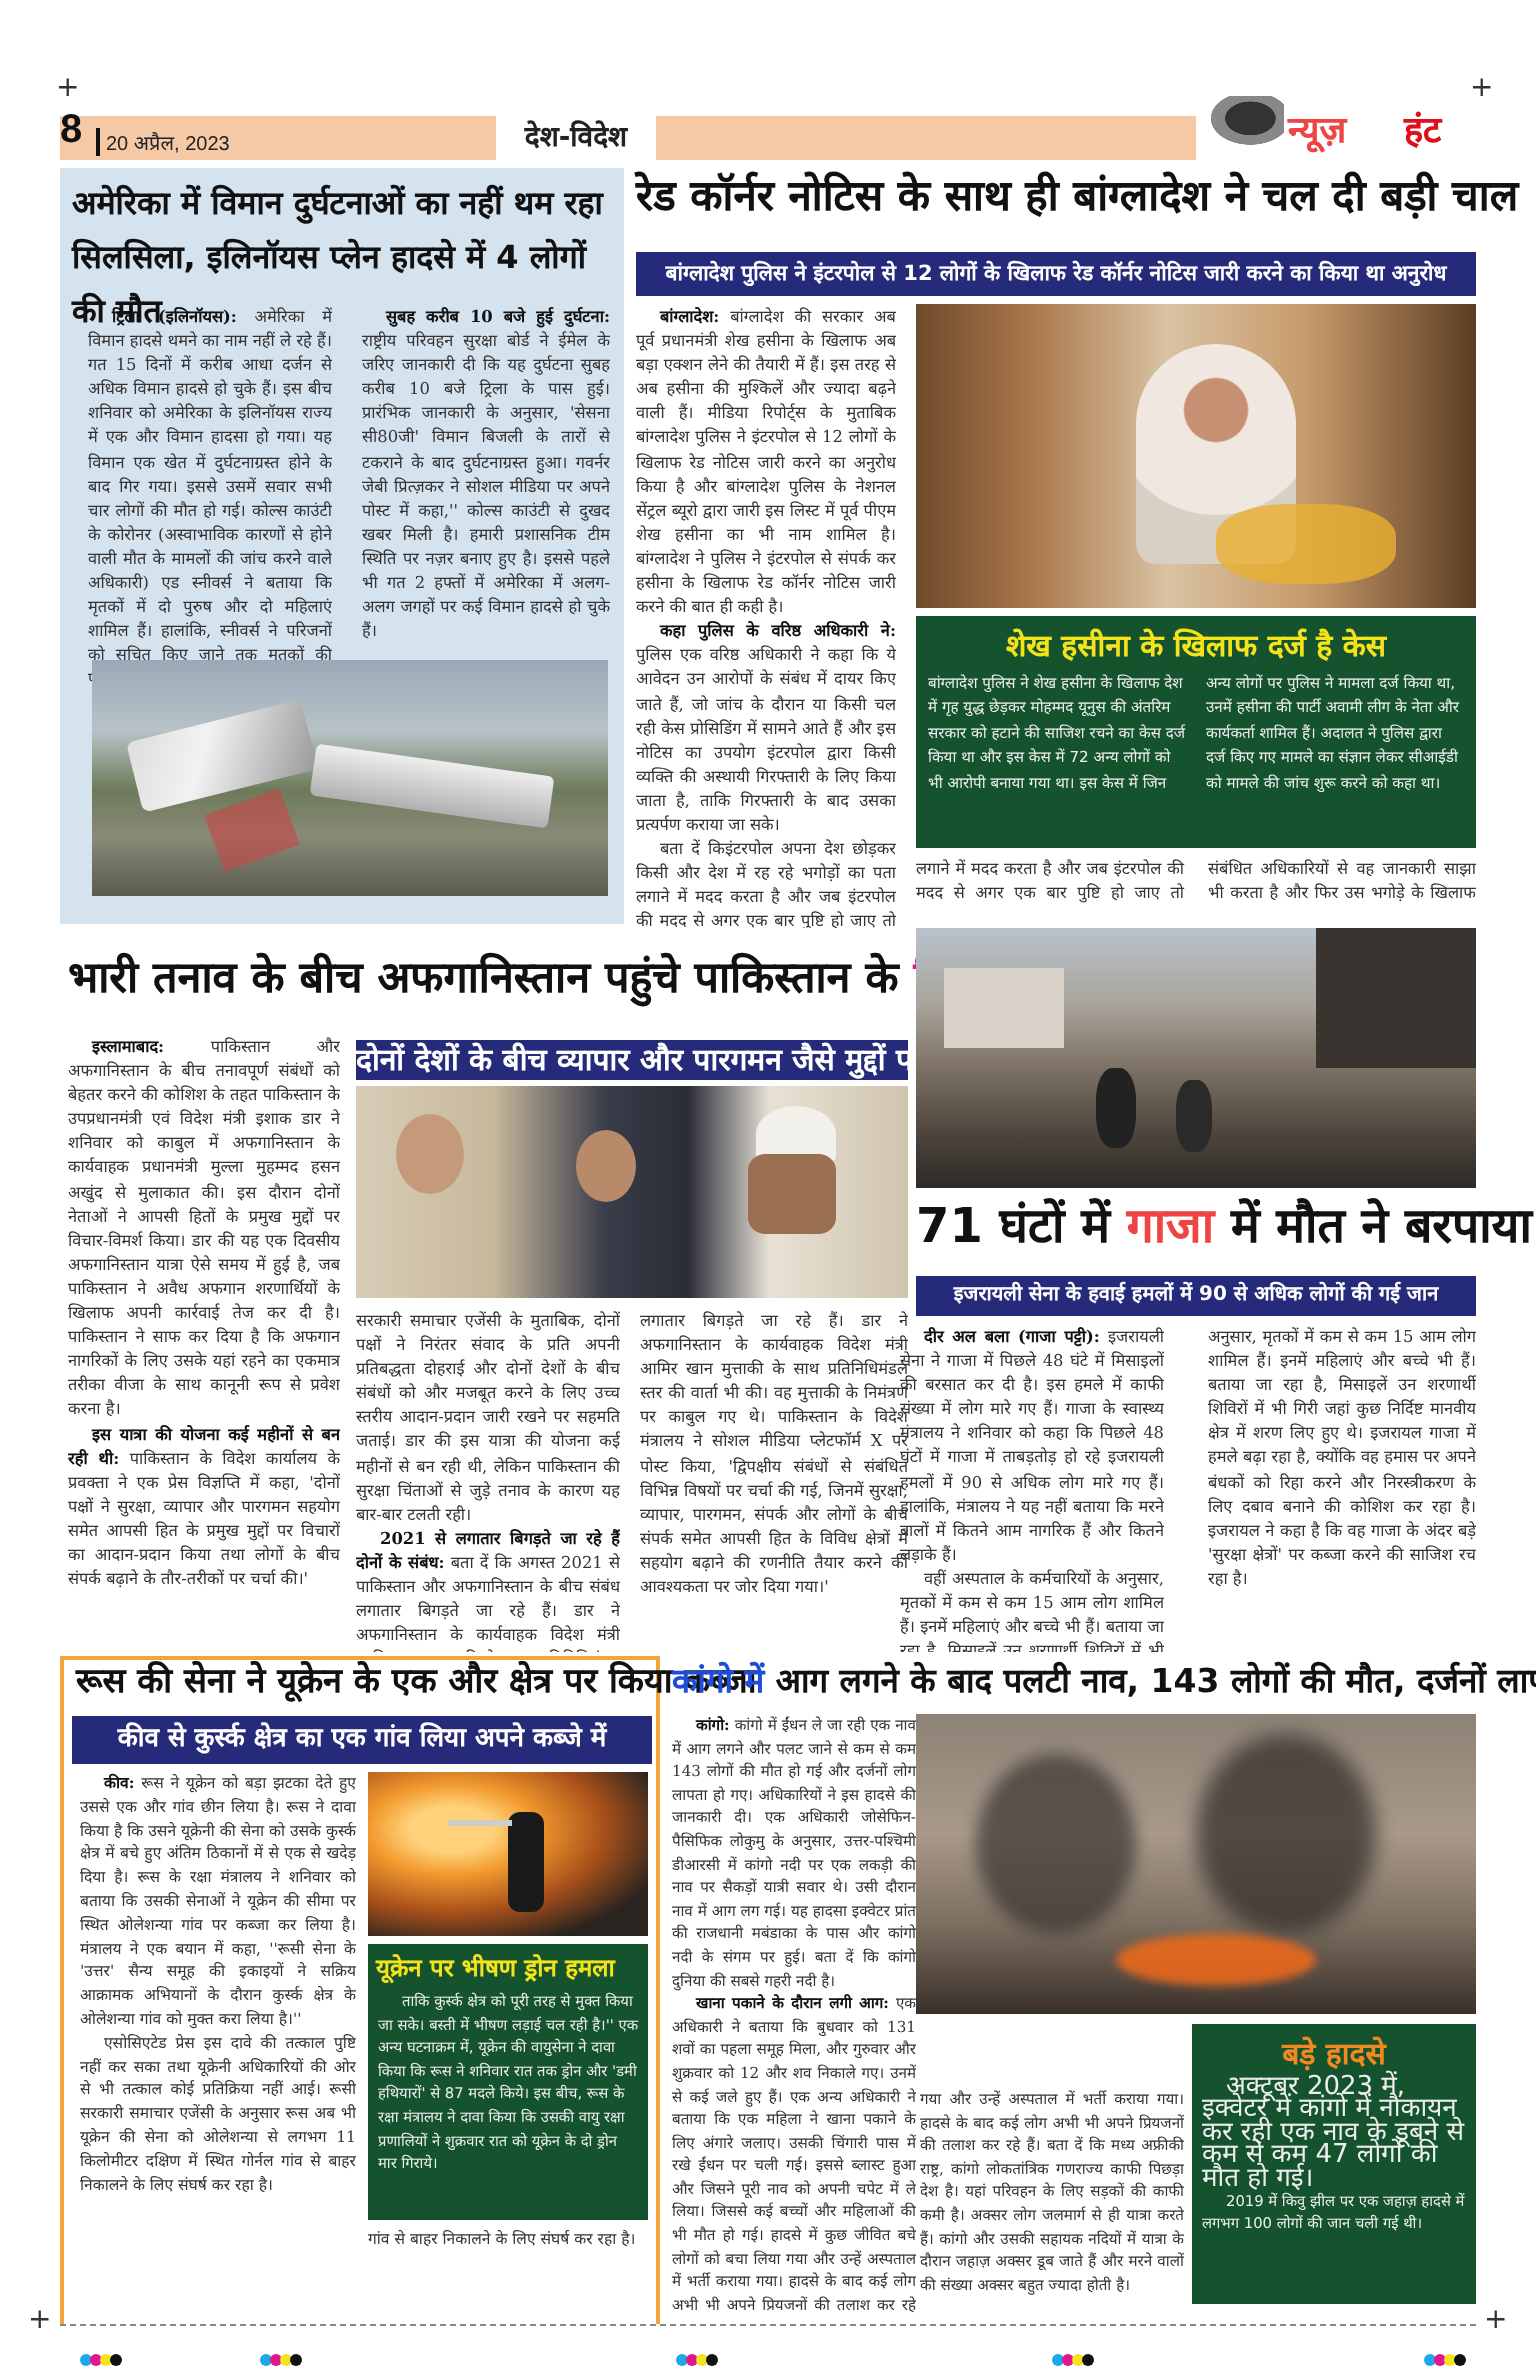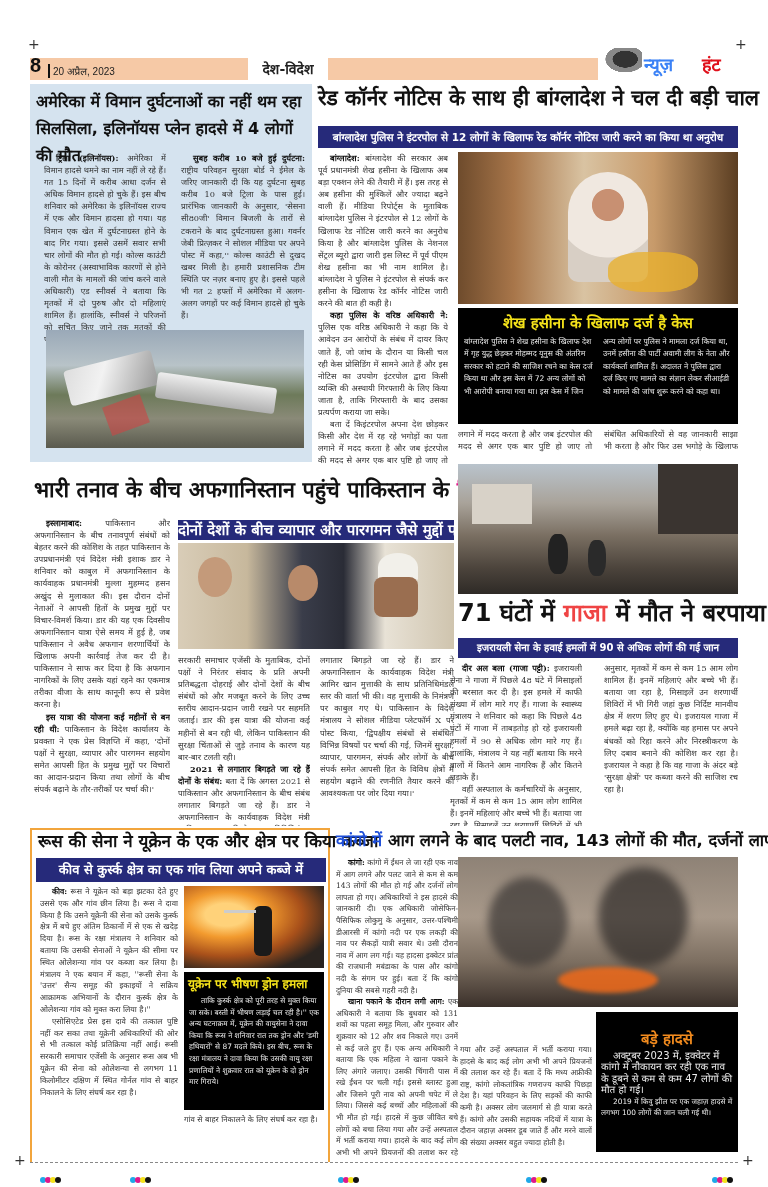--- a/index.html
+++ b/index.html
@@ -5,29 +5,29 @@
 *{box-sizing:border-box;margin:0;padding:0}
 body{width:768px;height:1187px;background:#fff;font-family:"DejaVu Serif",serif;color:#222;position:relative;overflow:hidden}
 .abs{position:absolute}
 .reg{position:absolute;font-family:"DejaVu Sans",sans-serif;font-size:14px;color:#333}
 .hdr{position:absolute;left:30px;top:58px;width:708px;height:22px;background:#f6c9a6}
 .pageno{position:absolute;left:30px;top:54px;font:bold 20px "Liberation Sans",sans-serif;color:#111}
 .hdate{position:absolute;left:48px;top:64px;font:10px "Liberation Sans",sans-serif;border-left:2px solid #111;padding-left:3px}
 .hsec{position:absolute;left:248px;top:58px;width:80px;height:22px;background:#fff;font:bold 14px "DejaVu Sans",sans-serif;text-align:center;line-height:22px}
 .logo{position:absolute;left:598px;top:46px;width:140px;height:34px;background:#fff}
 .logo .bird{position:absolute;left:2px;top:2px;width:42px;height:28px;background:radial-gradient(ellipse at 60% 40%,#333 0 35%,#888 36% 55%,transparent 56%)}
-.logo .t1{position:absolute;left:46px;top:6px;font:bold 18px "DejaVu Sans",sans-serif;color:#3b82f6}
+.logo .t1{position:absolute;left:46px;top:6px;font:bold 18px "DejaVu Sans",sans-serif;color:#ef4444}
 .logo .t2{position:absolute;left:104px;top:6px;font:bold 18px "DejaVu Sans",sans-serif;color:#e0101b}
 .head{font-family:"DejaVu Sans",sans-serif;font-weight:bold;color:#111;line-height:1.15}
 .col{position:absolute;font-size:8.2px;line-height:12.1px;text-align:justify;font-family:"DejaVu Serif",serif;color:#333}
 .col b{color:#111}
 .col p{text-indent:12px}
 .bar{position:absolute;background:#262a7a;color:#fff;font:bold 11px "DejaVu Sans",sans-serif;text-align:center;white-space:nowrap;overflow:hidden}
 .img{position:absolute;overflow:hidden}
-.darkbox{position:absolute;background:#000000;color:#eee;font-family:"DejaVu Sans",sans-serif}
+.darkbox{position:absolute;background:#14532d;color:#eee;font-family:"DejaVu Sans",sans-serif}
 .dash{position:absolute;height:0;border-top:1px dashed #888}
 .dots{position:absolute;height:6px;width:22px}
 .dots i{display:inline-block;width:6px;height:6px;border-radius:50%;margin-right:-1px}
 </style>
 </head>
 <body>
 
 <div class="reg" style="left:28px;top:36px">+</div>
 <div class="reg" style="left:735px;top:36px">+</div>
 
@@ -145,23 +145,23 @@
   <p><b>खाना पकाने के दौरान लगी आग:</b> <span>एक अधिकारी ने बताया कि बुधवार को 131 शवों का पहला समूह मिला, और गुरुवार और शुक्रवार को 12 और शव निकाले गए। उनमें से कई जले हुए हैं। एक अन्य अधिकारी ने बताया कि एक महिला ने खाना पकाने के लिए अंगारे जलाए। उसकी चिंगारी पास में रखे ईंधन पर चली गई। इससे ब्लास्ट हुआ और जिसने पूरी नाव को अपनी चपेट में ले लिया। जिससे कई बच्चों और महिलाओं की भी मौत हो गई। हादसे में कुछ जीवित बचे लोगों को बचा लिया गया और उन्हें अस्पताल में भर्ती कराया गया। हादसे के बाद कई लोग अभी भी अपने प्रियजनों की तलाश कर रहे हैं। बता दें कि मध्य अफ्रीकी राष्ट्र, कांगो लोकतांत्रिक गणराज्य काफी पिछड़ा देश है। यहां परिवहन के लिए सड़कों की काफी कमी है। अक्सर लोग जलमार्ग से ही यात्रा करते हैं। कांगो और उसकी सहायक नदियों में यात्रा के दौरान जहाज़ अक्सर डूब जाते हैं और मरने वालों की संख्या अक्सर बहुत ज्यादा होती है।</span></p>
 </div>
 <div class="img" style="left:458px;top:857px;width:280px;height:150px;background:linear-gradient(180deg,#8e8276 0%,#a8998a 40%,#7c6e60 70%,#3a302a 100%)">
   <div class="abs" style="left:30px;top:20px;width:80px;height:90px;border-radius:50%;background:#3a3634;opacity:.7;filter:blur(4px)"></div>
   <div class="abs" style="left:140px;top:10px;width:90px;height:100px;border-radius:50%;background:#2e2a28;opacity:.7;filter:blur(5px)"></div>
   <div class="abs" style="left:100px;top:110px;width:100px;height:26px;border-radius:50%;background:#f06a1a;opacity:.85;filter:blur(2px)"></div>
 </div>
 <div class="col" style="left:460px;top:1044px;width:132px;height:144px;overflow:hidden;font-size:7.6px;line-height:11.6px">
   <span>गया और उन्हें अस्पताल में भर्ती कराया गया। हादसे के बाद कई लोग अभी भी अपने प्रियजनों की तलाश कर रहे हैं। बता दें कि मध्य अफ्रीकी राष्ट्र, कांगो लोकतांत्रिक गणराज्य काफी पिछड़ा देश है। यहां परिवहन के लिए सड़कों की काफी कमी है। अक्सर लोग जलमार्ग से ही यात्रा करते हैं। कांगो और उसकी सहायक नदियों में यात्रा के दौरान जहाज़ अक्सर डूब जाते हैं और मरने वालों की संख्या अक्सर बहुत ज्यादा होती है।</span>
 </div>
-<div class="darkbox" style="left:596px;top:1012px;width:142px;height:140px;padding:16px 5px">
+<div class="darkbox" style="left:596px;top:1012px;width:142px;height:140px;padding:4px 5px">
   <div style="color:#f08a1e;font:bold 15px 'DejaVu Sans',sans-serif;text-align:center">बड़े हादसे</div>
-  <div style="font-size:10px;line-height:11.4px;text-indent:12px;margin-top:2px">अक्टूबर 2023 में, इक्वेटर में कांगो में नौकायन कर रही एक नाव के डूबने से कम से कम 47 लोगों की मौत हो गई।</div>
+  <div style="font-size:13px;line-height:11.4px;text-indent:12px;margin-top:2px">अक्टूबर 2023 में, इक्वेटर में कांगो में नौकायन कर रही एक नाव के डूबने से कम से कम 47 लोगों की मौत हो गई।</div>
   <div style="font-size:7.4px;line-height:11.4px;text-indent:12px">2019 में किवु झील पर एक जहाज़ हादसे में लगभग 100 लोगों की जान चली गई थी।</div>
 </div>
 
 <div class="dash" style="left:30px;top:1162px;width:708px"></div>
 <div class="reg" style="left:14px;top:1152px">+</div>
 <div class="reg" style="left:742px;top:1152px">+</div>
 <div class="dots" style="left:40px;top:1168px"><i style="background:#1fa8e8"></i><i style="background:#e0188a"></i><i style="background:#f4e21a"></i><i style="background:#111"></i></div>
 <div class="dots" style="left:130px;top:1168px"><i style="background:#1fa8e8"></i><i style="background:#e0188a"></i><i style="background:#f4e21a"></i><i style="background:#111"></i></div>
 <div class="dots" style="left:338px;top:1168px"><i style="background:#1fa8e8"></i><i style="background:#e0188a"></i><i style="background:#f4e21a"></i><i style="background:#111"></i></div>
 <div class="dots" style="left:526px;top:1168px"><i style="background:#1fa8e8"></i><i style="background:#e0188a"></i><i style="background:#f4e21a"></i><i style="background:#111"></i></div>

